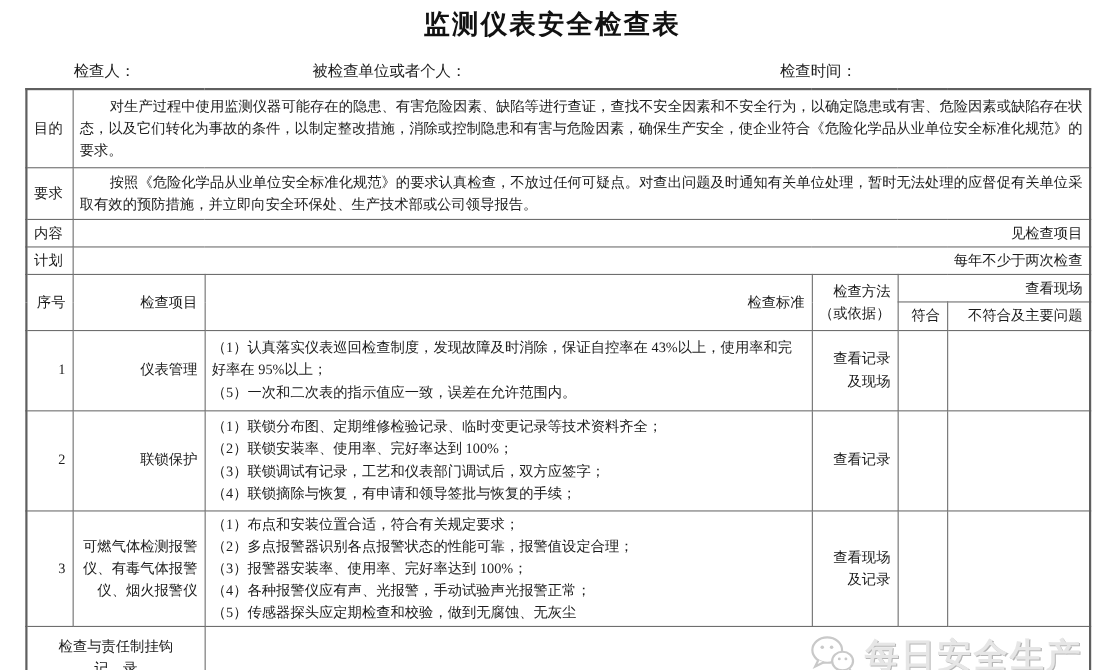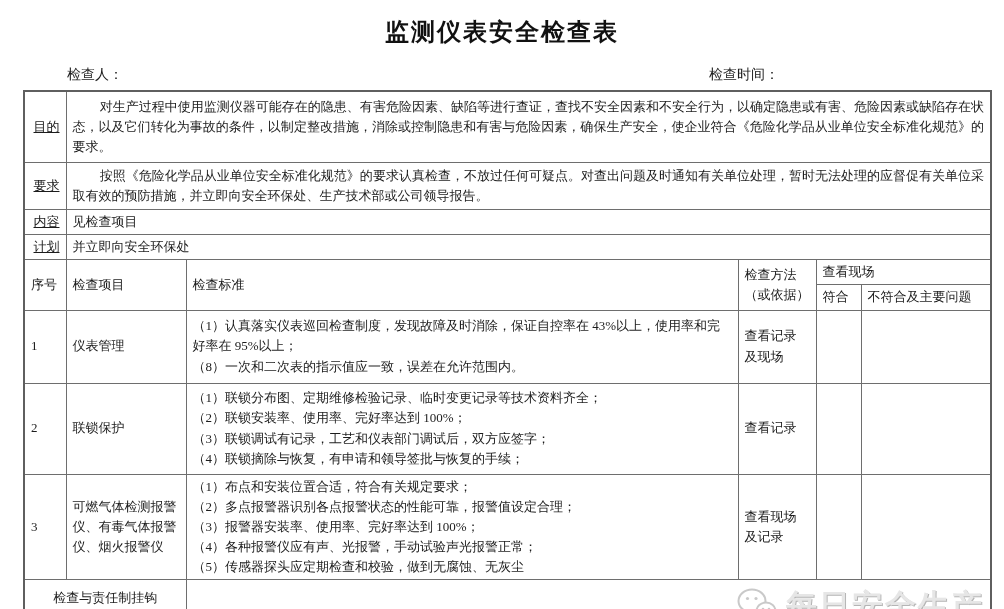--- a/index.html
+++ b/index.html
@@ -11,21 +11,21 @@
   }
   .page {
     position: relative;
     width: 1004px;
     height: 609px;
     background: #ffffff;
     overflow: hidden;
   }
   .doc-title {
     margin: 0;
-    padding-top: 16px;
+    padding-top: 6px;
     text-align: center;
     font-family: "Liberation Sans", "DejaVu Sans", sans-serif;
     font-size: 24px;
     font-weight: bold;
     letter-spacing: 2px;
     color: #111;
   }
   .meta-line {
     position: relative;
     height: 26px;
@@ -48,25 +48,24 @@
   table.main td {
     border: 1px solid #6e6e6e;
     padding: 2px 6px;
     vertical-align: middle;
     line-height: 1.55;
     overflow: hidden;
   }
   table.main { border: 2px solid #5f5f5f; }
 
   td.label-cell {
-    text-align: right;
+    text-align: left;
     padding: 2px 2px;
-    text-decoration: underline;
-  }
-  td.center { text-align: left; }
+  }
+  td.center { text-align: right; }
   td.std-cell { vertical-align: middle; padding: 3px 8px; }
   .para { text-indent: 2.1em; text-align: justify; }
   .pre { white-space: pre-line; }
 
   tr.r-purpose  td { height: 66px; }
   tr.r-req      td { height: 42px; }
   tr.r-content  td { height: 20px; }
   tr.r-plan     td { height: 20px; }
   tr.r-head     td { height: 20px; }
   tr.r-item1    td { height: 68px; }
@@ -99,20 +98,21 @@
 </style>
 </head>
 <body>
 
 <div class="page">
 
   <h1 class="doc-title">监测仪表安全检查表</h1>
 
   <div class="meta-line">
     <span class="meta-inspector">检查人：</span>
+    <span class="meta-inspected">被检查单位或者个人：</span>
     <span class="meta-time">检查时间：</span>
   </div>
 
   <table class="main">
     <colgroup>
       <col style="width:42px">
       <col style="width:120px">
       <col style="width:552px">
       <col style="width:78px">
       <col style="width:45px">
@@ -134,42 +134,42 @@
       </td>
     </tr>
 
     <tr class="r-content">
       <td class="label-cell">内容</td>
       <td colspan="5" class="center">见检查项目</td>
     </tr>
 
     <tr class="r-plan">
       <td class="label-cell">计划</td>
-      <td colspan="5" class="center">并立即向安全环保处</td>
+      <td colspan="5" class="center">每年不少于两次检查</td>
     </tr>
 
     <tr class="r-head">
       <td rowspan="2" class="center">序号</td>
       <td rowspan="2" class="center">检查项目</td>
       <td rowspan="2" class="center">检查标准</td>
       <td rowspan="2" class="center pre">检查方法
 （或依据）</td>
       <td colspan="2" class="center">查看现场</td>
     </tr>
     <tr class="r-head">
       <td class="center">符合</td>
       <td class="center">不符合及主要问题</td>
     </tr>
 
     <tr class="r-item1">
       <td class="center">1</td>
       <td class="center">仪表管理</td>
       <td class="std-cell">
         <div>（1）认真落实仪表巡回检查制度，发现故障及时消除，保证自控率在 43%以上，使用率和完好率在 95%以上；</div>
-        <div>（8）一次和二次表的指示值应一致，误差在允许范围内。</div>
+        <div>（5）一次和二次表的指示值应一致，误差在允许范围内。</div>
       </td>
       <td class="center pre">查看记录
 及现场</td>
       <td class="center"></td>
       <td class="center"></td>
     </tr>
 
     <tr class="r-item2">
       <td class="center">2</td>
       <td class="center">联锁保护</td>

